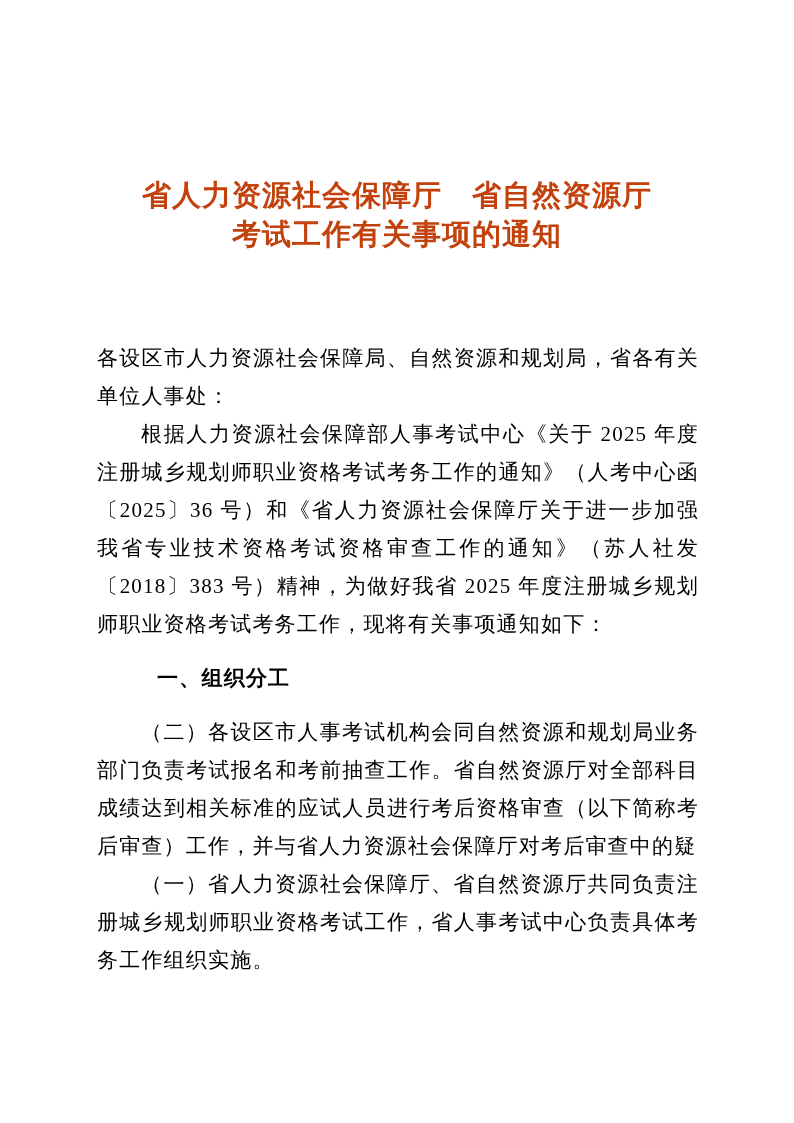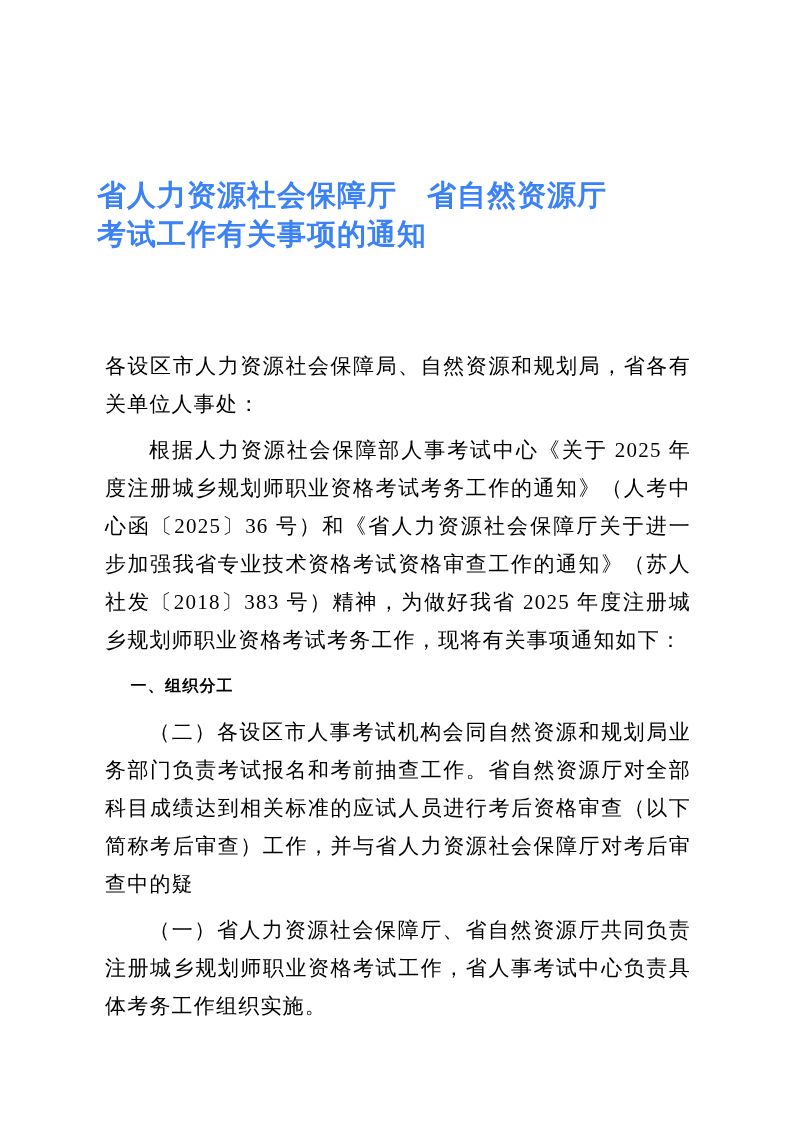--- a/index.html
+++ b/index.html
@@ -13,54 +13,55 @@
     height: 1123px;
     background: #ffffff;
     overflow: hidden;
     color: #000000;
   }
   .doc-title {
     position: absolute;
     top: 176px;
     left: 97px;
     width: 600px;
+    text-align: center;
     font-family: "Liberation Serif", "DejaVu Serif", serif;
     font-weight: bold;
     font-size: 29px;
     line-height: 38.5px;
     letter-spacing: 1px;
-    color: #3b82f6;
+    color: #c2410c;
   }
   .doc-body {
     position: absolute;
     top: 339px;
     left: 97px;
     width: 602px;
     font-family: "Liberation Serif", "DejaVu Serif", serif;
     font-size: 21px;
     line-height: 38px;
     letter-spacing: 1.2px;
     color: #000000;
     text-align: justify;
     text-align-last: left;
   }
   .doc-body p {
-    margin: 8px;
+    margin: 0;
     padding: 0;
   }
   .para-indent {
     text-indent: 2.1em;
   }
   .section-heading {
-    margin: 0;
+    margin: 16px;
     padding: 0;
     text-indent: 2.1em;
     font-family: "Liberation Sans", "DejaVu Sans", sans-serif;
     font-weight: bold;
-    font-size: 16px;
+    font-size: 21px;
     line-height: 38px;
     letter-spacing: 1.2px;
   }
 </style>
 </head>
 <body>
 
 <div class="page">
 
   <header class="doc-title">

